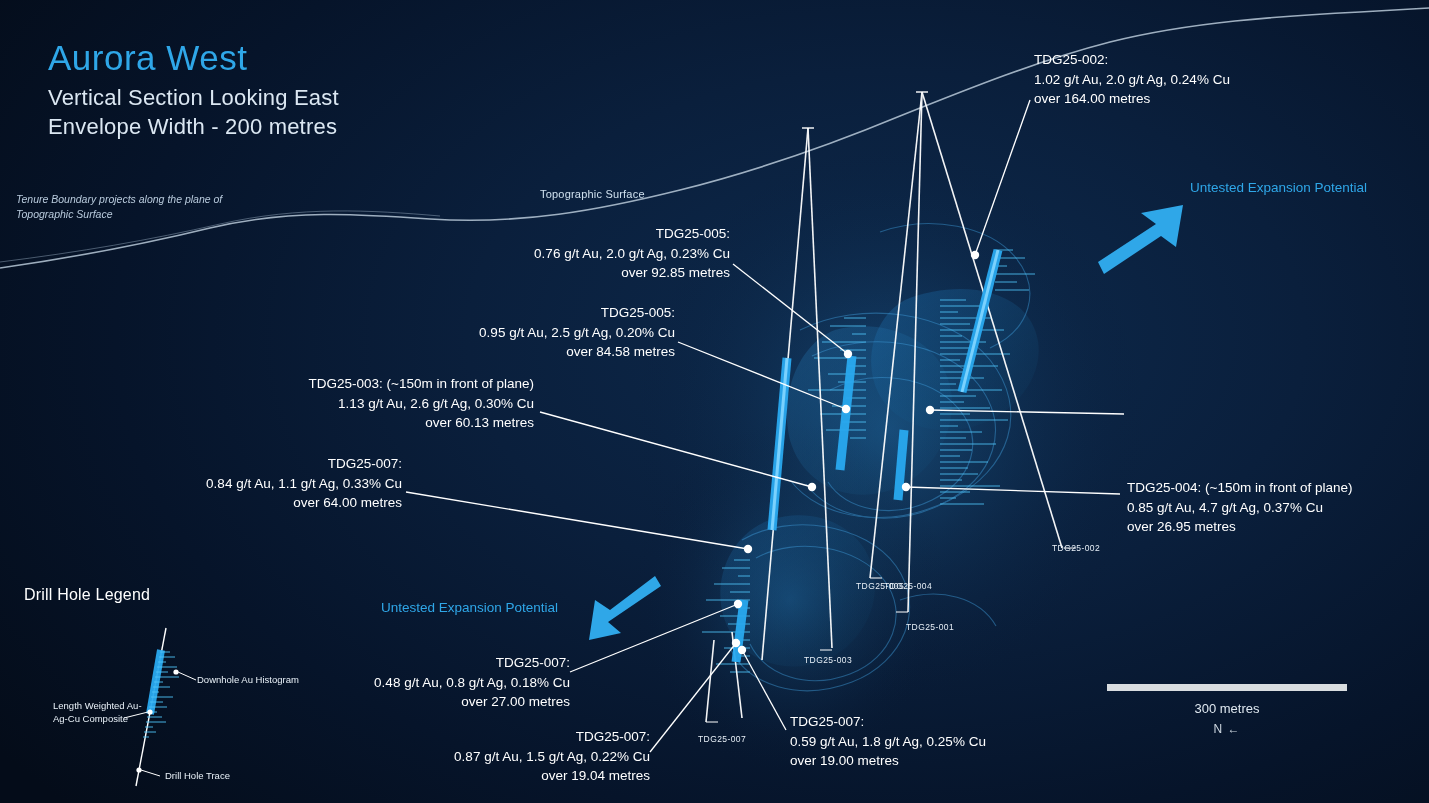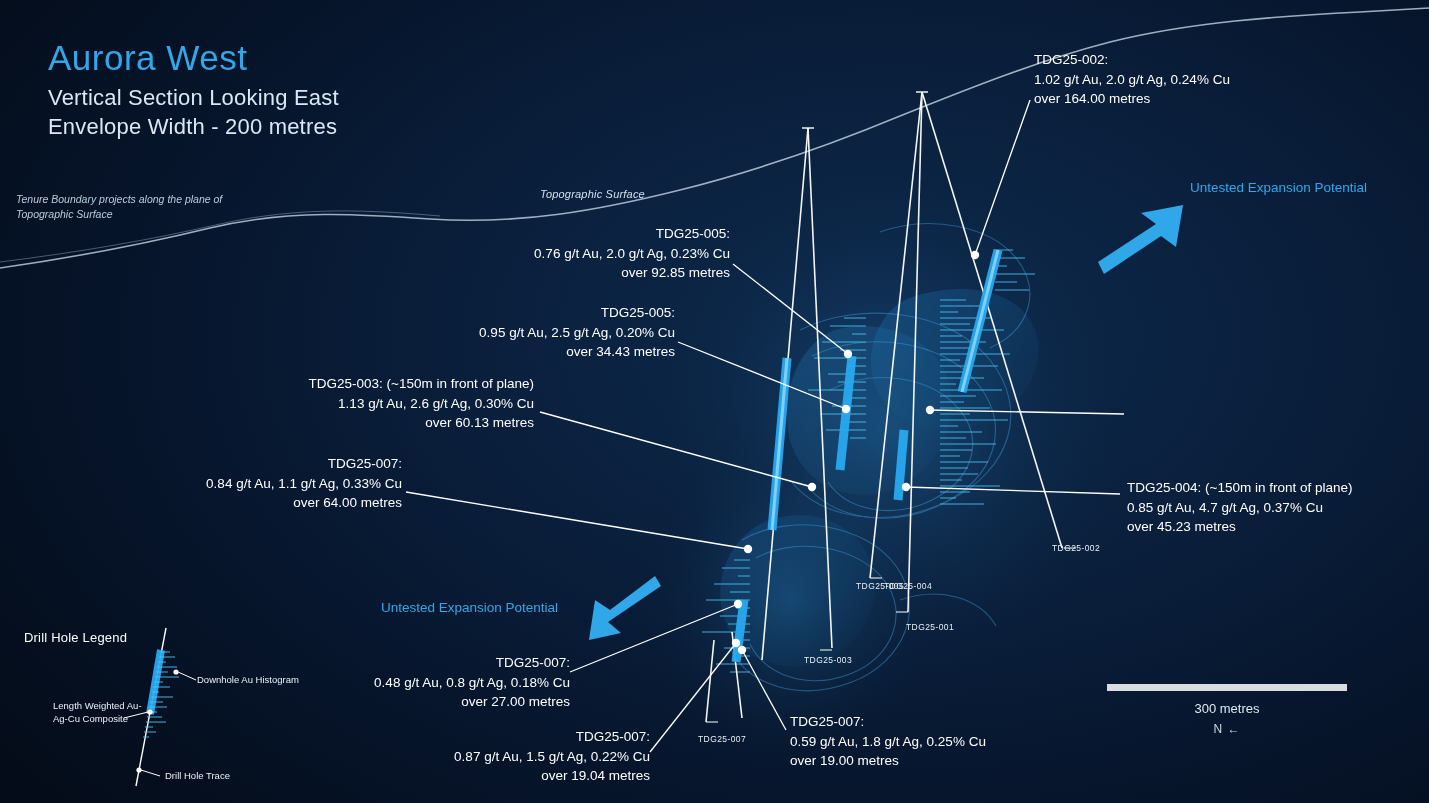--- a/index.html
+++ b/index.html
@@ -55,21 +55,20 @@
     width: 230px;
     font-size: 10.5px;
     font-style: italic;
     color: #b9cbdd;
     line-height: 1.4;
   }
   #topo-label {
     left: 540px;
     top: 188px;
     font-size: 11px;
-    font-style: italic;
     color: #cfe0ee;
     letter-spacing: 0.2px;
   }
 
   
   .callout {
     position: absolute;
     z-index: 6;
     font-size: 13.5px;
     line-height: 1.45;
@@ -99,24 +98,23 @@
     font-size: 8.5px;
     color: #e7eff7;
     letter-spacing: 0.4px;
     white-space: nowrap;
   }
 
   
   #legend-title {
     left: 24px;
     top: 586px;
-    font-size: 13px;
+    font-size: 16px;
     color: #ffffff;
     letter-spacing: 0.2px;
-    margin-top: 44px;
   }
   .legend-label {
     position: absolute;
     z-index: 6;
     font-size: 9.5px;
     color: #e9f1f8;
     line-height: 1.35;
     white-space: nowrap;
   }
 
@@ -327,40 +325,40 @@
 
   <div class="callout right-align" style="left:430px; top:224px; width:300px;">
     <span class="c-title">TDG25-005:</span>
     <span class="c-l2">0.76 g/t Au, 2.0 g/t Ag, 0.23% Cu</span>
     <span class="c-l3">over 92.85 metres</span>
   </div>
 
   <div class="callout right-align" style="left:375px; top:303px; width:300px;">
     <span class="c-title">TDG25-005:</span>
     <span class="c-l2">0.95 g/t Au, 2.5 g/t Ag, 0.20% Cu</span>
-    <span class="c-l3">over 34.43 metres</span>
+    <span class="c-l3">over 84.58 metres</span>
   </div>
 
   <div class="callout right-align" style="left:230px; top:374px; width:304px;">
     <span class="c-title">TDG25-003: (~150m in front of plane)</span>
     <span class="c-l2">1.13 g/t Au, 2.6 g/t Ag, 0.30% Cu</span>
     <span class="c-l3">over 60.13 metres</span>
   </div>
 
   <div class="callout right-align" style="left:100px; top:454px; width:302px;">
     <span class="c-title">TDG25-007:</span>
     <span class="c-l2">0.84 g/t Au, 1.1 g/t Ag, 0.33% Cu</span>
     <span class="c-l3">over 64.00 metres</span>
   </div>
 
 
   <div class="callout left-align" style="left:1127px; top:478px;">
     <span class="c-title">TDG25-004: (~150m in front of plane)</span>
     <span class="c-l2">0.85 g/t Au, 4.7 g/t Ag, 0.37% Cu</span>
-    <span class="c-l3">over 45.23 metres</span>
+    <span class="c-l3">over 26.95 metres</span>
   </div>
 
   <div class="callout right-align" style="left:268px; top:653px; width:302px;">
     <span class="c-title">TDG25-007:</span>
     <span class="c-l2">0.48 g/t Au, 0.8 g/t Ag, 0.18% Cu</span>
     <span class="c-l3">over 27.00 metres</span>
   </div>
 
   <div class="callout right-align" style="left:348px; top:727px; width:302px;">
     <span class="c-title">TDG25-007:</span>

